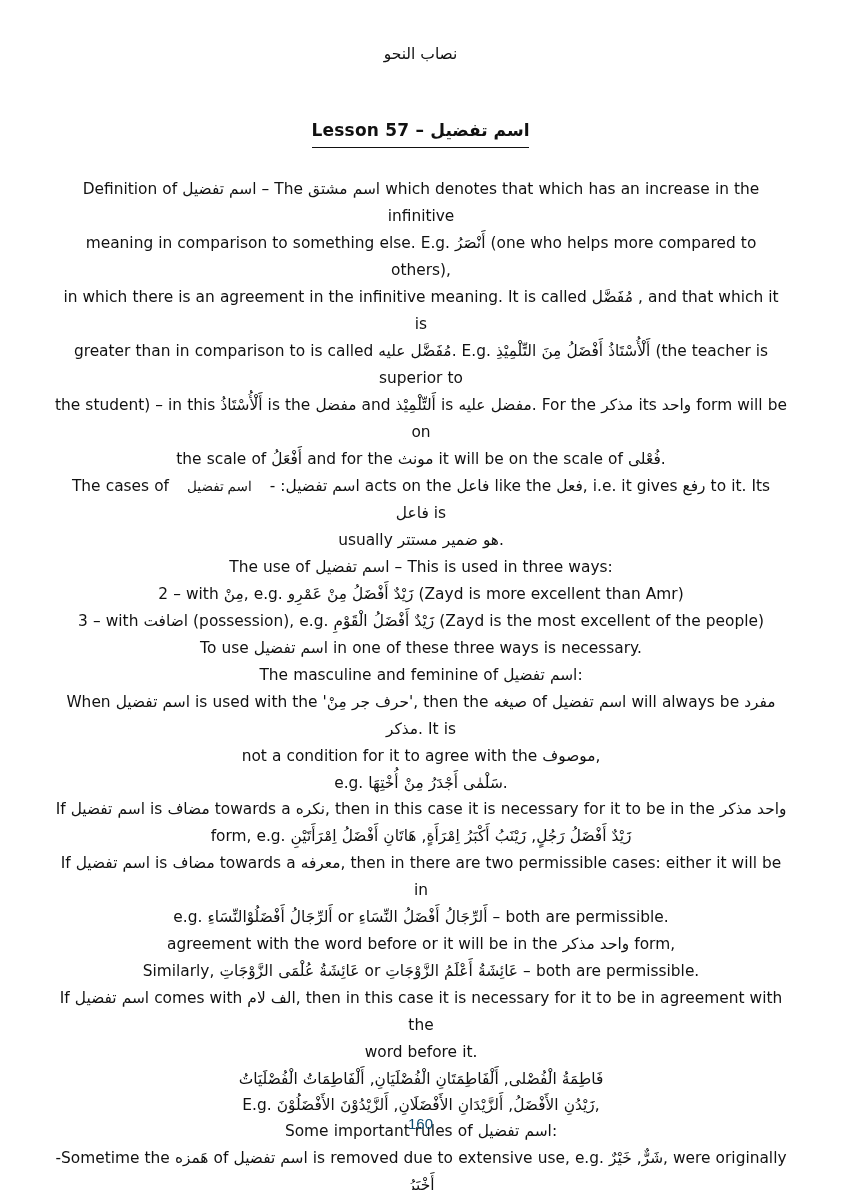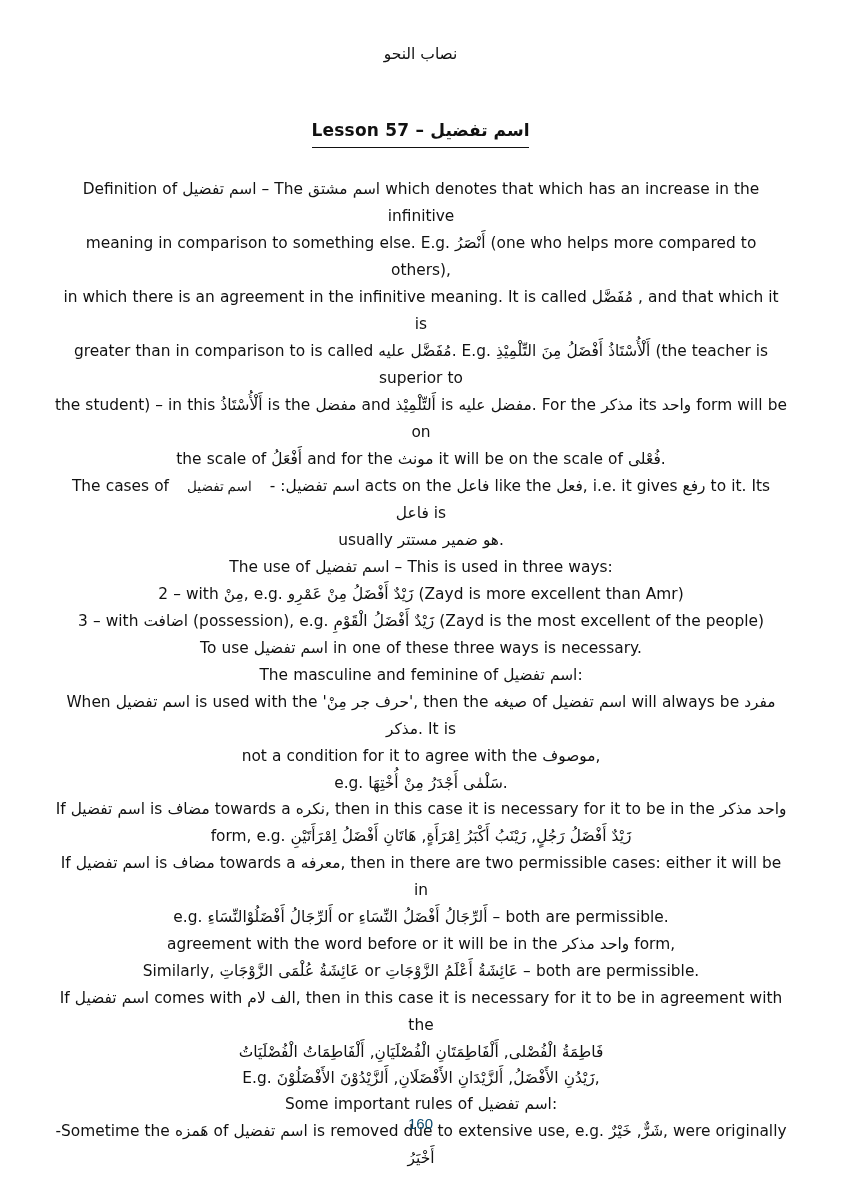--- a/index.html
+++ b/index.html
@@ -139,20 +139,21 @@
 
     <div>
       <div class="ln">If اسم تفضيل is مضاف towards a معرفه, then in there are two permissible cases: either it will be in</div>
       <div class="ln">e.g. أَلرِّجَالُ أَفْضَلُوْالنِّسَاءِ or أَلرِّجَالُ أَفْضَلُ النِّسَاءِ – both are permissible.</div>
       <div class="ln">agreement with the word before or it will be in the واحد مذكر form,</div>
       <div class="ln">Similarly, عَائِشَةُ عُلْمَى الزَّوْجَاتِ or عَائِشَةُ أَعْلَمُ الزَّوْجَاتِ – both are permissible.</div>
     </div>
 
     <div>
       <div class="ln">If اسم تفضيل comes with الف لام, then in this case it is necessary for it to be in agreement with the</div>
+      <div class="ln">word before it.</div>
       <div class="ln tight eg-center">فَاطِمَةُ الْفُضْلى, أَلْفَاطِمَتَانِ الْفُضْلَيَانِ, أَلْفَاطِمَاتُ الْفُضْلَيَاتُ</div>
       <div class="ln tight">E.g. زَيْدُنِ الأَفْضَلُ,  أَلزَّيْدَانِ الأَفْضَلَانِ, أَلزَّيْدُوْنَ الأَفْضَلُوْنَ,</div>
     </div>
 
     <div>
       <div class="ln">Some important rules of اسم تفضيل:</div>
       <div class="ln">-Sometime the هَمزه of اسم تفضيل is removed due to extensive use, e.g. شَرٌّ, خَيْرٌ, were originally أَخْيَرُ</div>
 
     </div>
 

